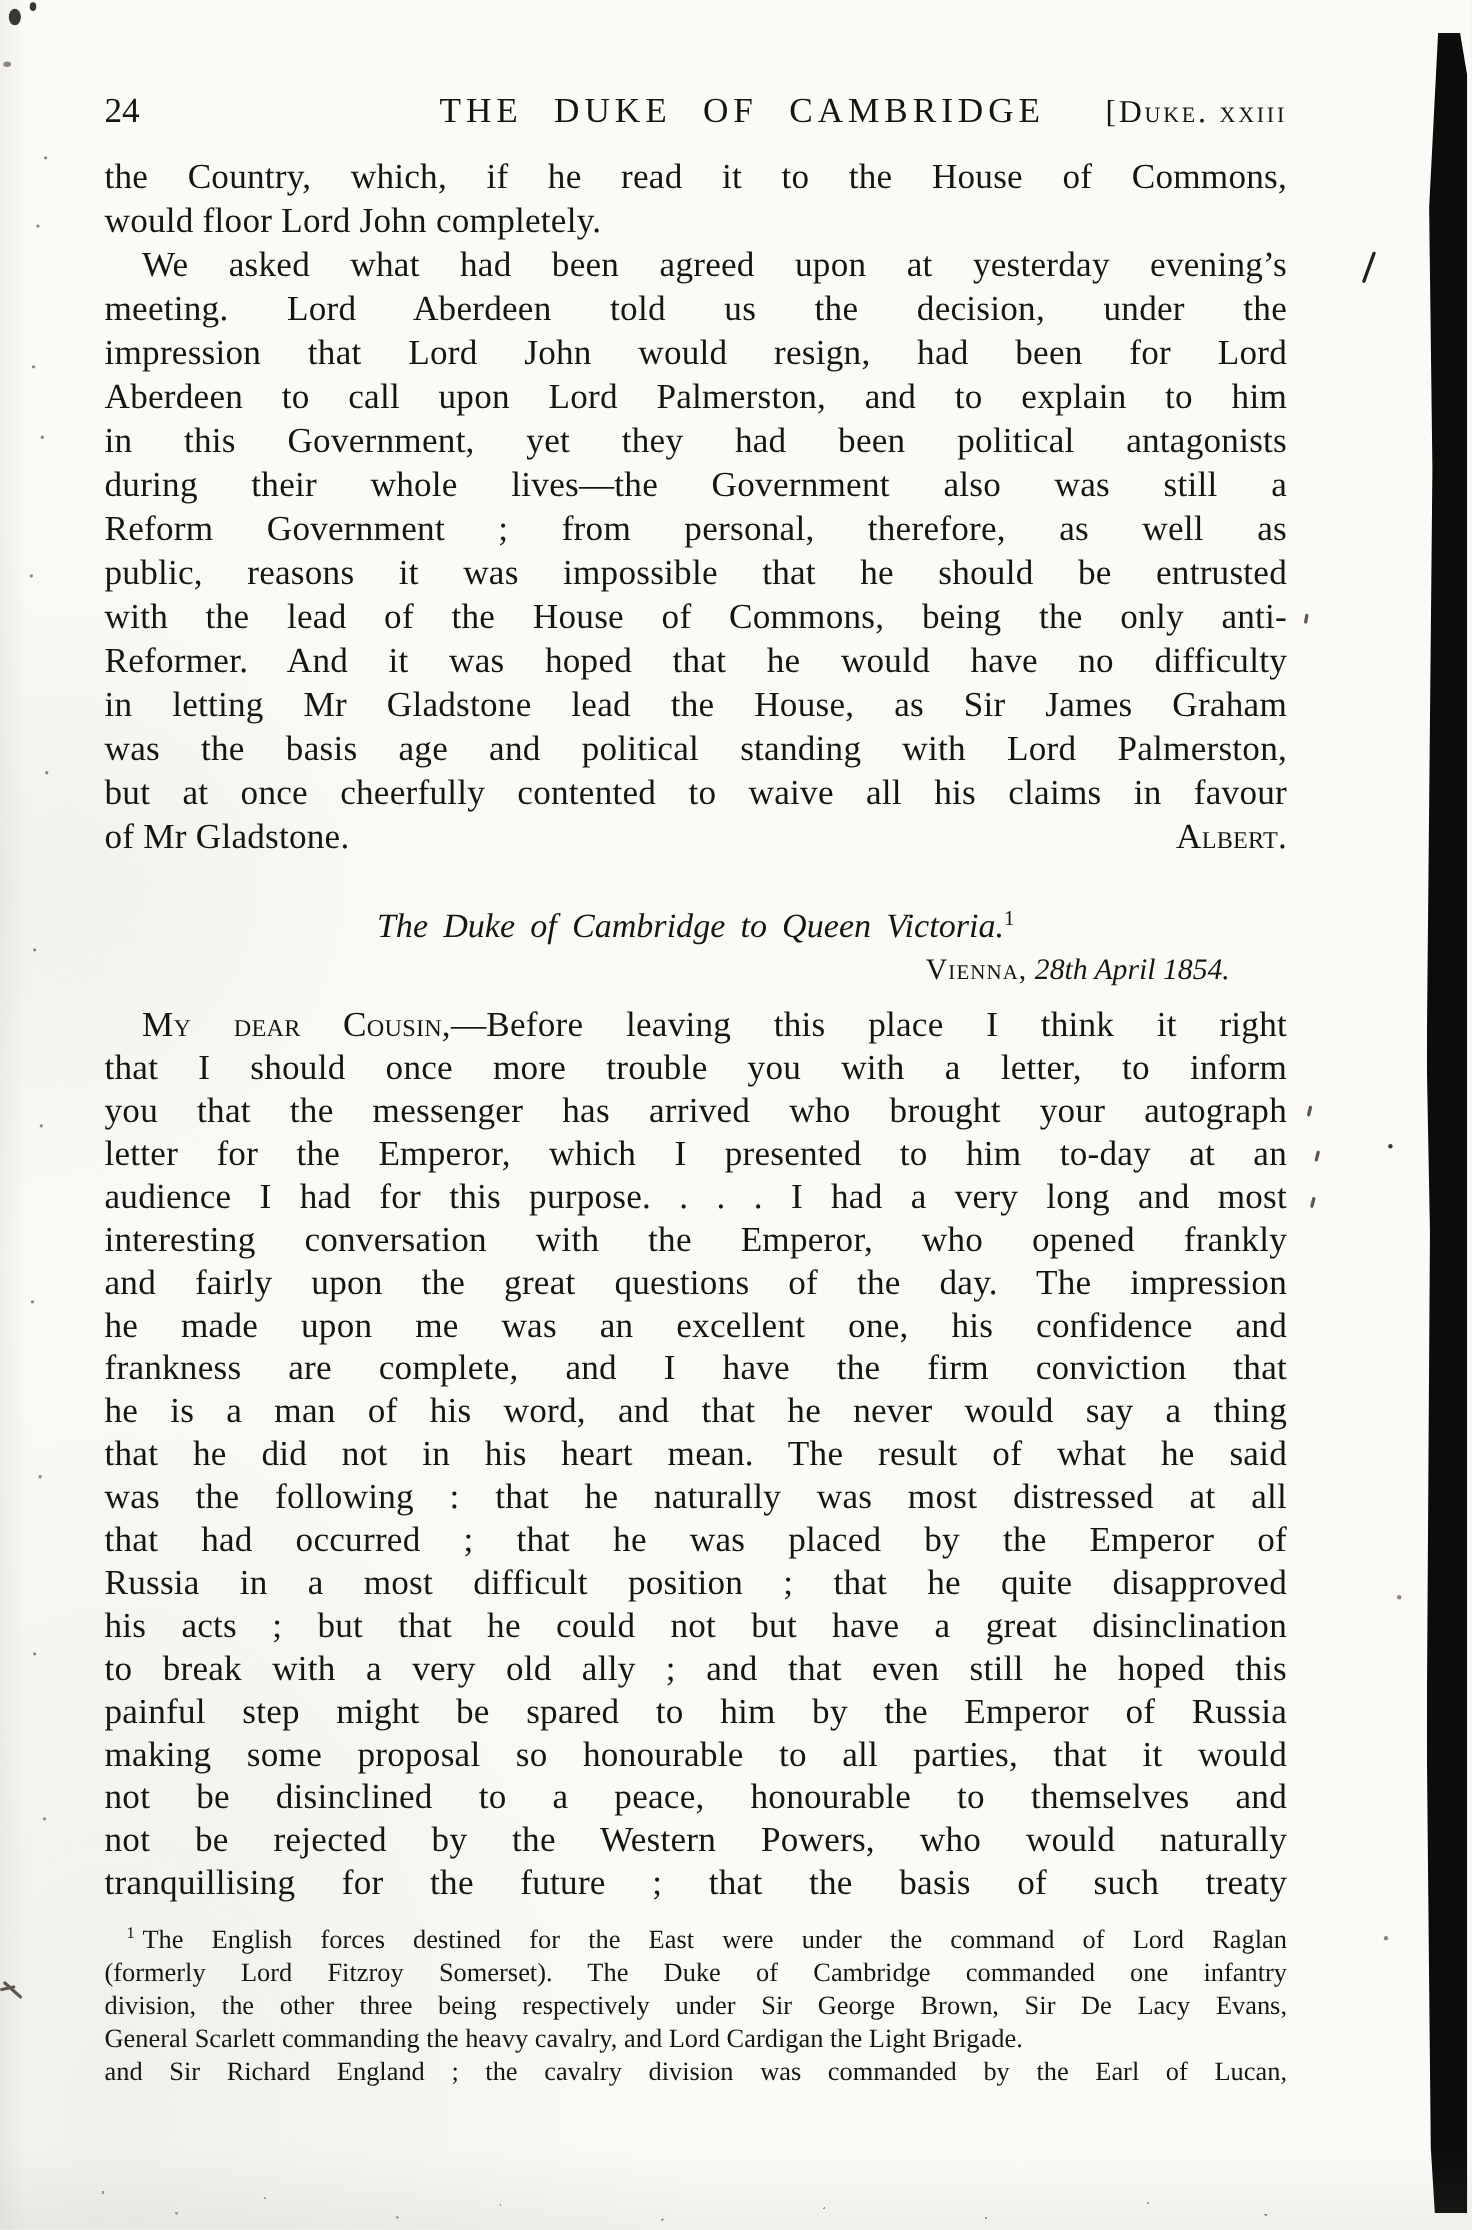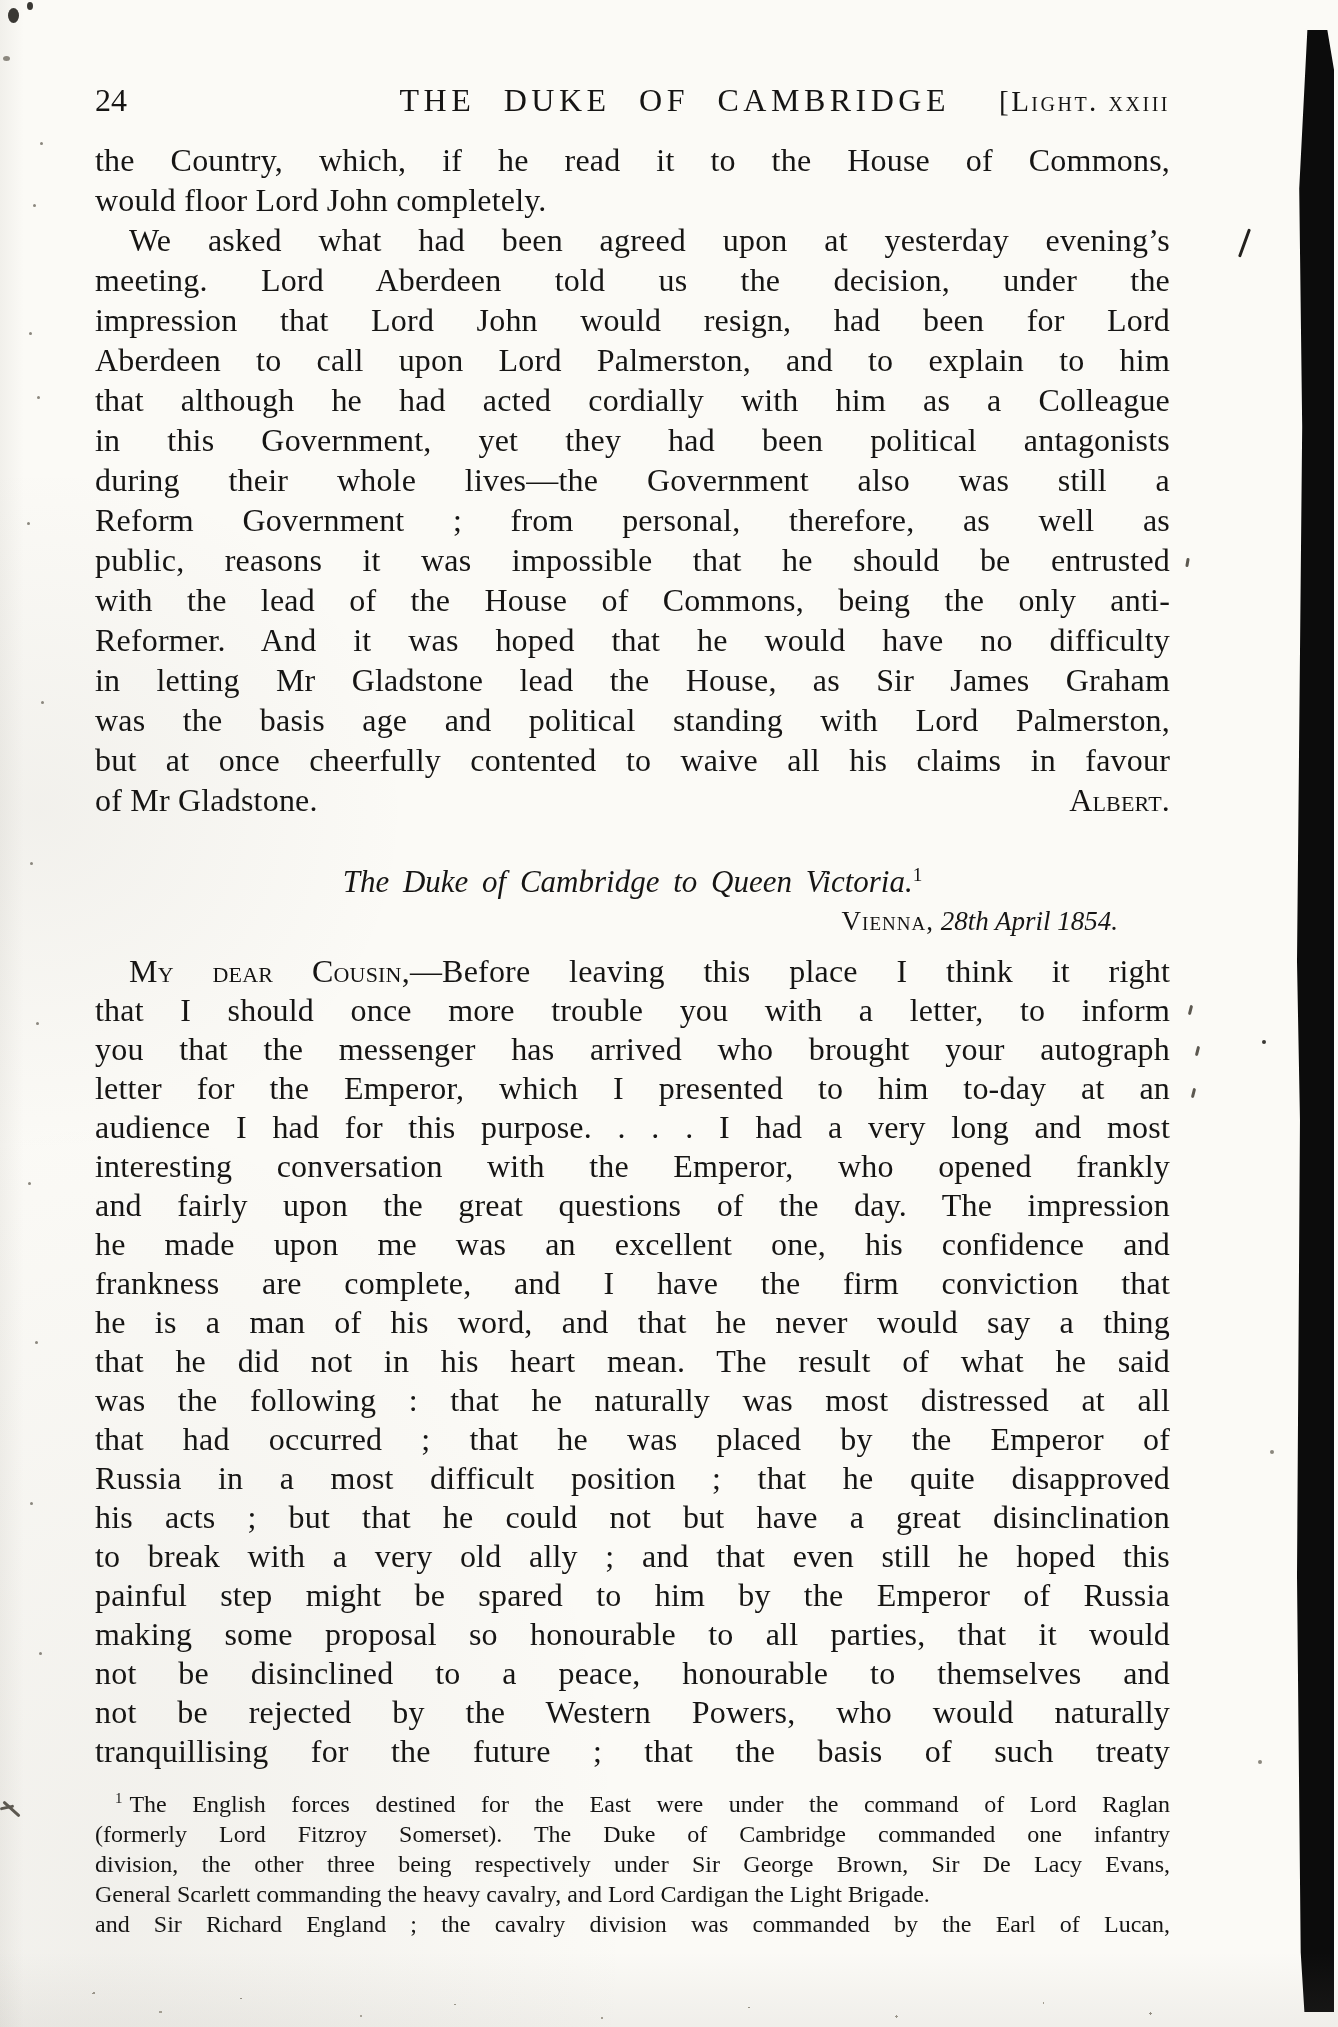--- a/index.html
+++ b/index.html
@@ -116,34 +116,33 @@
 </head>
 <body>
 
 <div class="page">
 
   <div class="text-block">
 
     <div class="header">
       <span class="page-num">24</span>
       <span class="running-title">THE DUKE OF CAMBRIDGE</span>
-      <span class="chapter-ref">[Light. xxiii</span>
+      <span class="chapter-ref">[Duke. xxiii</span>
     </div>
 
     <div class="para para-first">
         <div class="line">the Country, which, if he read it to the House of Commons,</div>
         <div class="line last">would floor Lord John completely.</div>
       </div>
 
     <div class="para">
         <div class="line"><span class="indent"></span>We asked what had been agreed upon at yesterday evening’s</div>
         <div class="line">meeting. Lord Aberdeen told us the decision, under the</div>
         <div class="line">impression that Lord John would resign, had been for Lord</div>
         <div class="line">Aberdeen to call upon Lord Palmerston, and to explain to him</div>
-        <div class="line">that although he had acted cordially with him as a Colleague</div>
         <div class="line">in this Government, yet they had been political antagonists</div>
         <div class="line">during their whole lives—the Government also was still a</div>
         <div class="line">Reform Government ; from personal, therefore, as well as</div>
         <div class="line">public, reasons it was impossible that he should be entrusted</div>
         <div class="line">with the lead of the House of Commons, being the only anti-</div>
         <div class="line">Reformer. And it was hoped that he would have no difficulty</div>
         <div class="line">in letting Mr Gladstone lead the House, as Sir James Graham</div>
         <div class="line">was the basis age and political standing with Lord Palmerston,</div>
         <div class="line">but at once cheerfully contented to waive all his claims in favour</div>
       </div>

